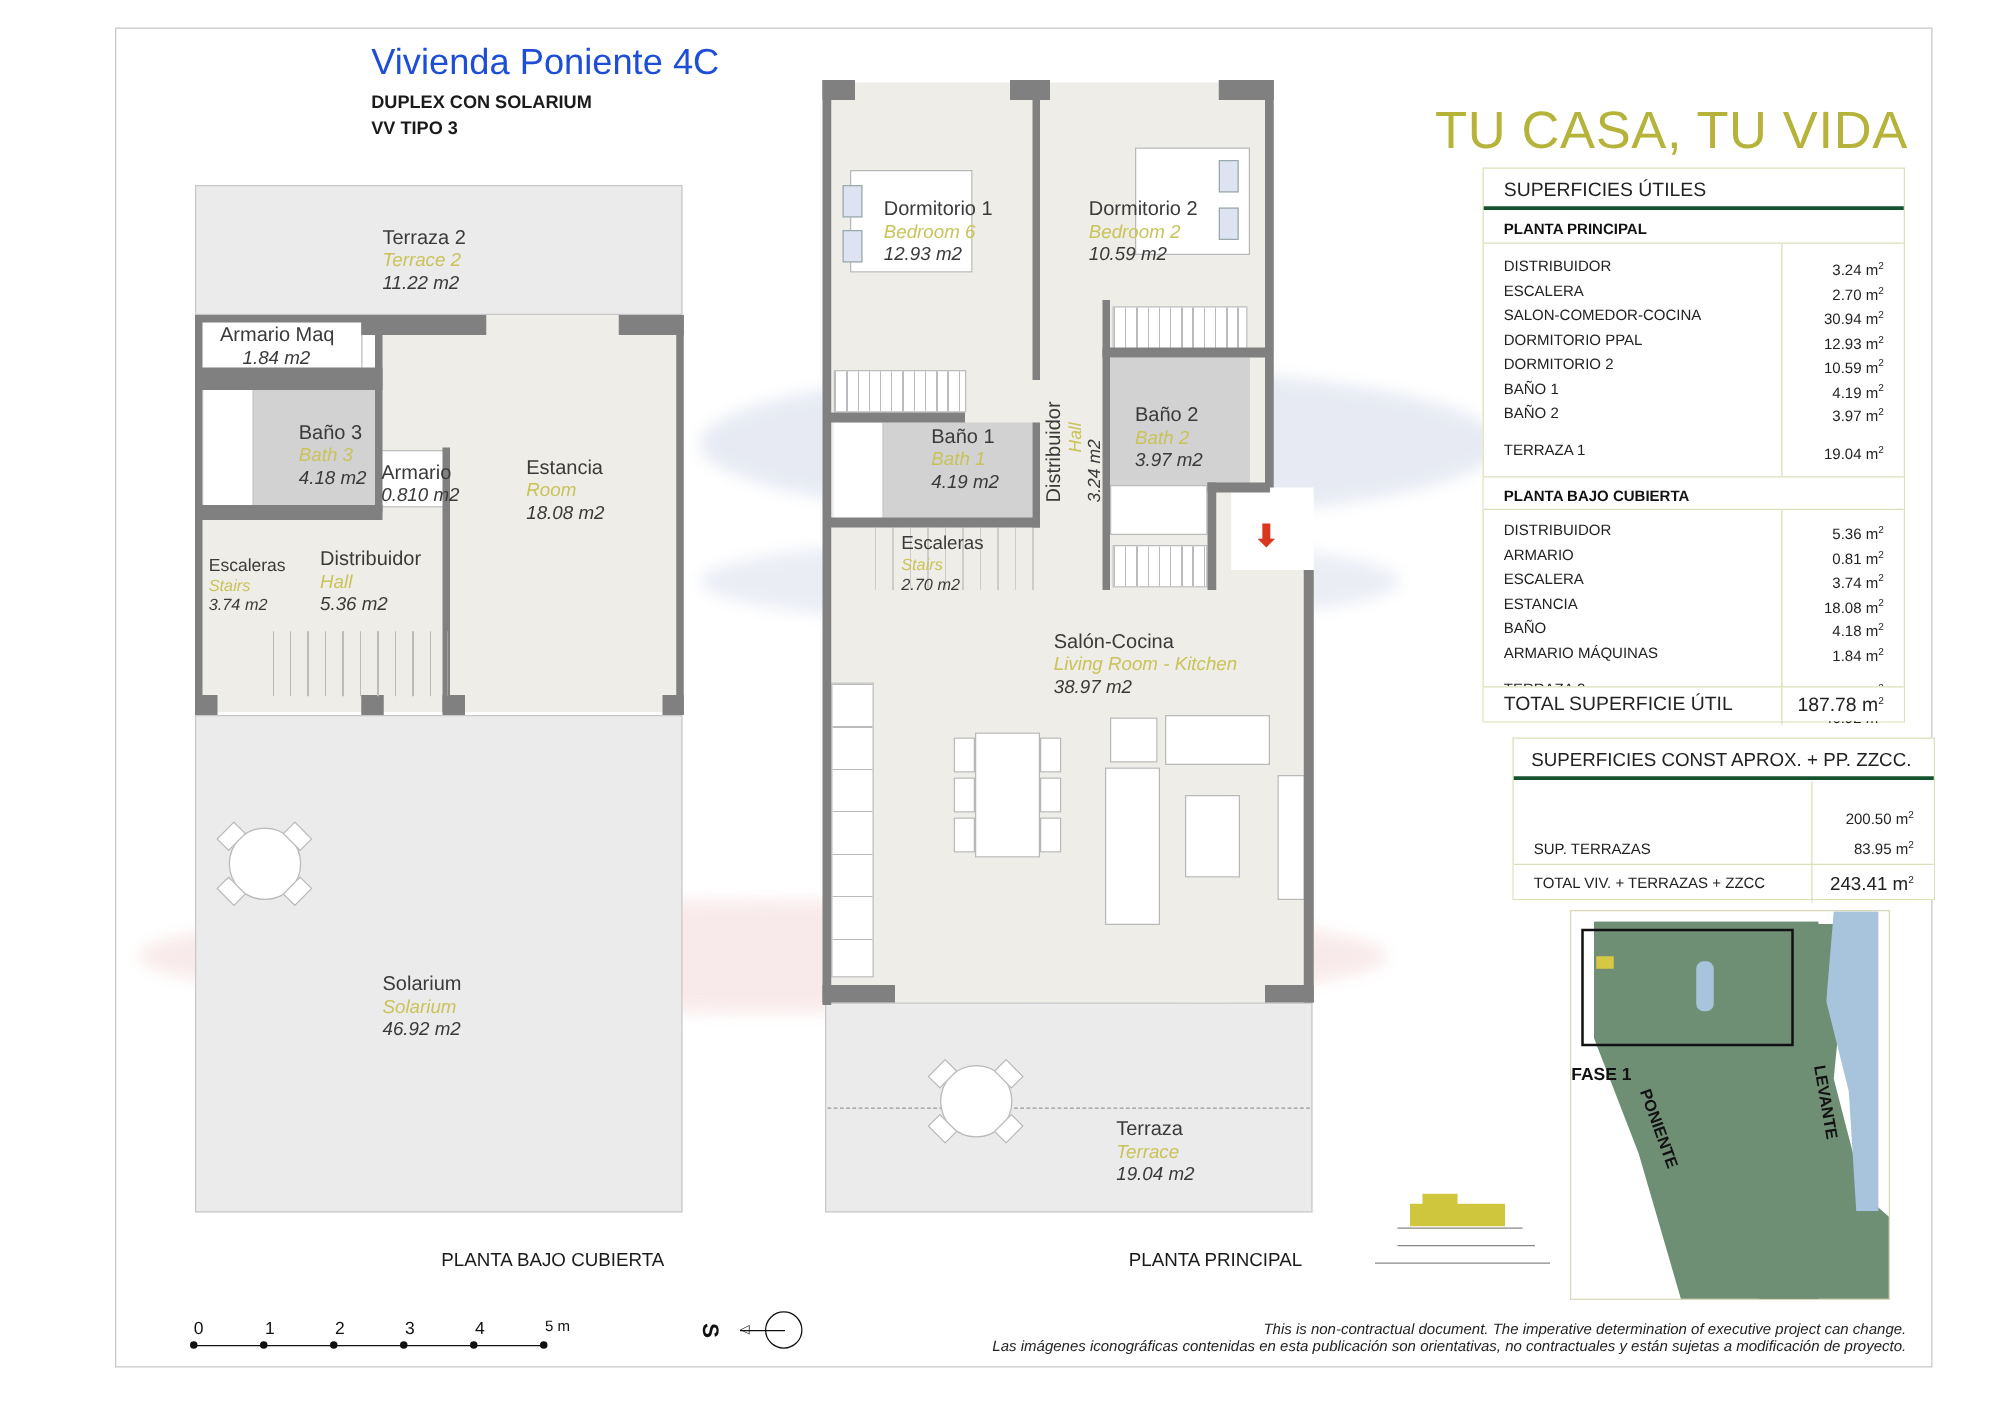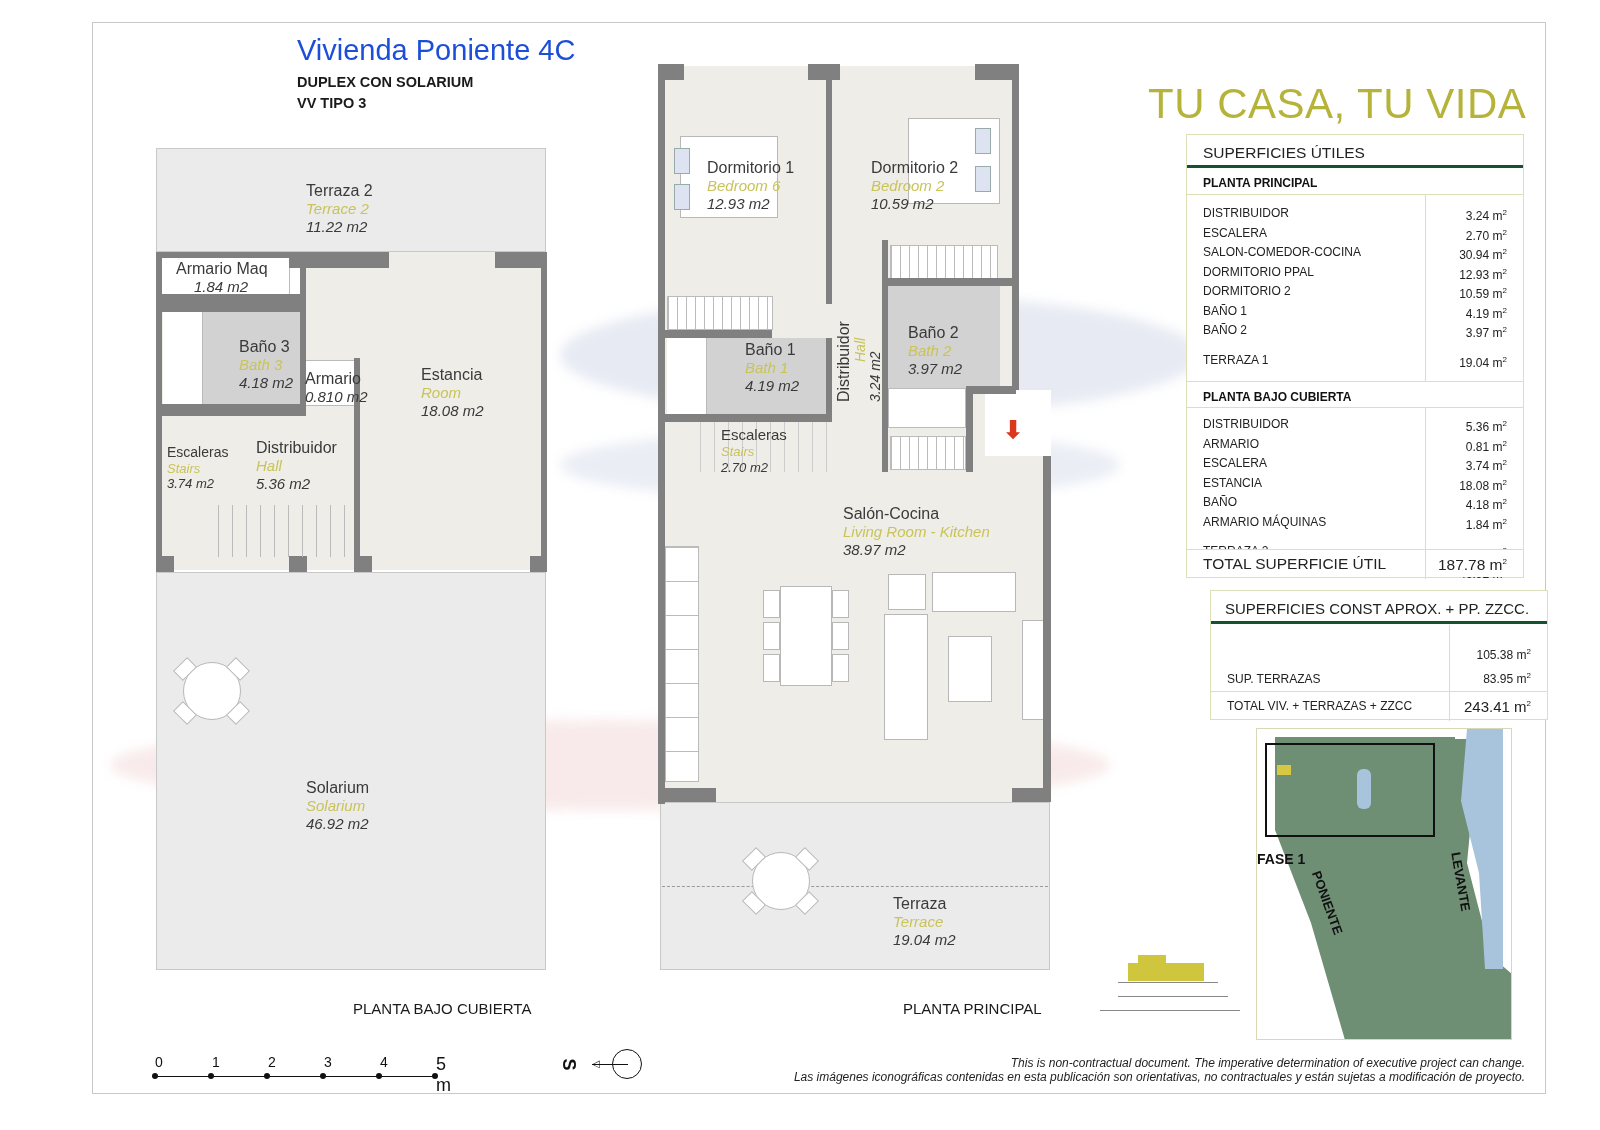--- a/index.html
+++ b/index.html
@@ -321,21 +321,21 @@
     <span class="k">TOTAL SUPERFICIE ÚTIL</span>
     <span class="v" style="border-left:1px solid #dcdfb8;line-height:28px;"><span>187.78 m</span><sup>2</sup></span>
   </div>
 </div>
 
 <div class="tbl" style="left:1186px;top:590px;width:338px;height:130px;margin-left:24px;">
   <div class="vdiv" style="top:34px;"></div>
   <div class="hdr" style="font-size:15px;padding-left:14px;">SUPERFICIES CONST APROX. + PP. ZZCC.</div>
   <div style="padding-top:8px;">
     <div class="row" style="line-height:15px;">
-      <span class="v" style="padding-top:12px;"><span>105.38 m</span><sup>2</sup></span>
+      <span class="v" style="padding-top:12px;"><span>200.50 m</span><sup>2</sup></span>
     </div>
     <div class="row" style="margin-top:8px;align-items:flex-end;">
       <span class="k">SUP. TERRAZAS</span>
       <span class="v"><span>83.95 m</span><sup>2</sup></span>
     </div>
   </div>
   <div class="row" style="position:absolute;left:0;right:0;bottom:0;height:28px;align-items:center;border-top:1px solid #dcdfb8;background:#fff;">
     <span class="k">TOTAL VIV. + TERRAZAS + ZZCC</span>
     <span class="v" style="font-size:15px;border-left:1px solid #dcdfb8;line-height:28px;"><span>243.41 m</span><sup>2</sup></span>
   </div>
@@ -367,21 +367,21 @@
   <div class="scale-tick" style="left:56px;top:19px;"></div>
   <div class="scale-tick" style="left:112px;top:19px;"></div>
   <div class="scale-tick" style="left:168px;top:19px;"></div>
   <div class="scale-tick" style="left:224px;top:19px;"></div>
   <div class="scale-tick" style="left:280px;top:19px;"></div>
   <span class="abs" style="left:3px;top:0;font-size:14px;color:#111;">0</span>
   <span class="abs" style="left:60px;top:0;font-size:14px;color:#111;">1</span>
   <span class="abs" style="left:116px;top:0;font-size:14px;color:#111;">2</span>
   <span class="abs" style="left:172px;top:0;font-size:14px;color:#111;">3</span>
   <span class="abs" style="left:228px;top:0;font-size:14px;color:#111;">4</span>
-  <span class="abs" style="left:284px;top:0;font-size:18px;color:#111;">5 m</span>
+  <span class="abs" style="left:284px;top:0;font-size:12px;color:#111;">5 m</span>
 </div>
 
 <div class="abs" style="left:562px;top:1048px;width:84px;height:34px;">
   <span class="abs" style="left:0;top:6px;font-size:18px;font-weight:bold;transform:rotate(90deg);color:#111;">S</span>
   <div class="abs" style="left:30px;top:16px;width:36px;border-top:1px solid #111;"></div>
   <div class="abs" style="left:30px;top:12px;font-size:10px;line-height:8px;color:#111;">◁</div>
   <div class="abs" style="left:50px;top:1px;width:30px;height:30px;border:1px solid #111;border-radius:50%;"></div>
 </div>
 
 <div class="abs disclaimer" style="left:620px;top:1056px;width:905px;">

